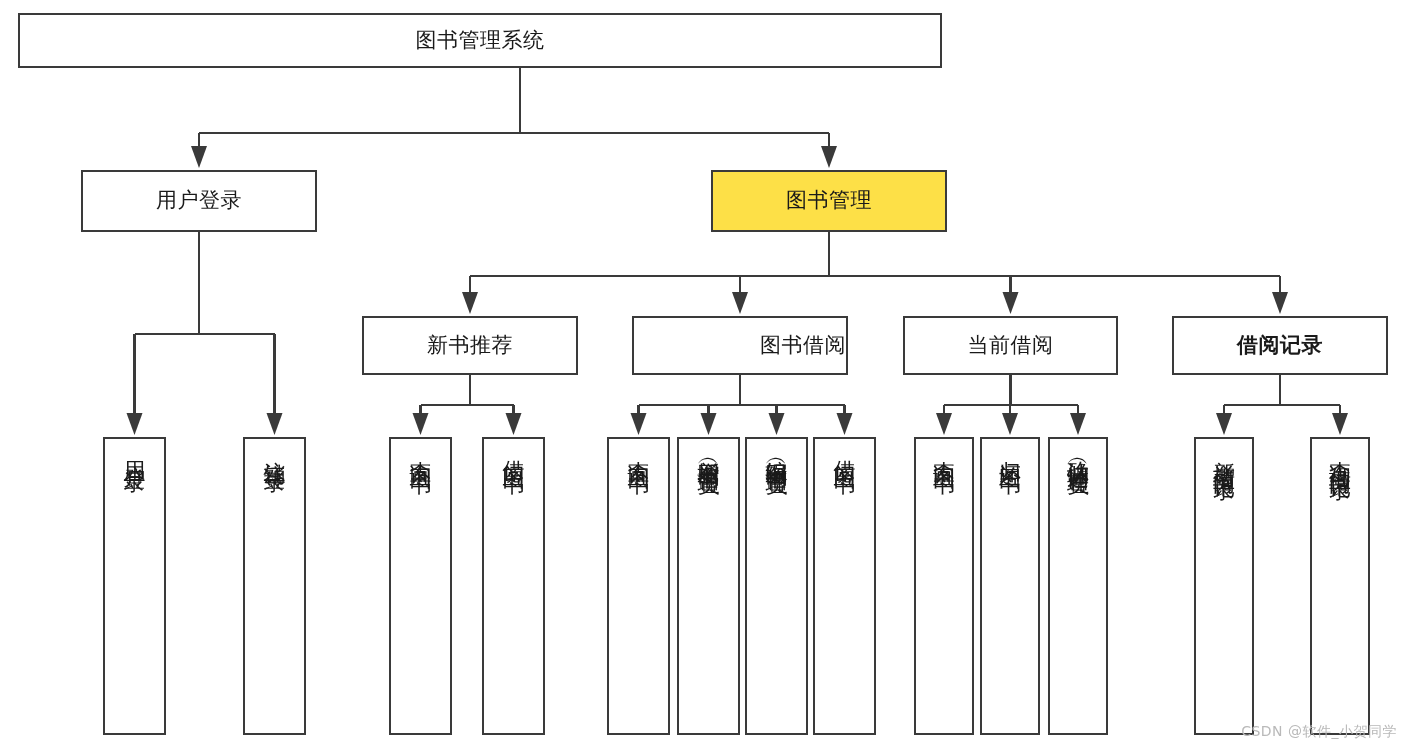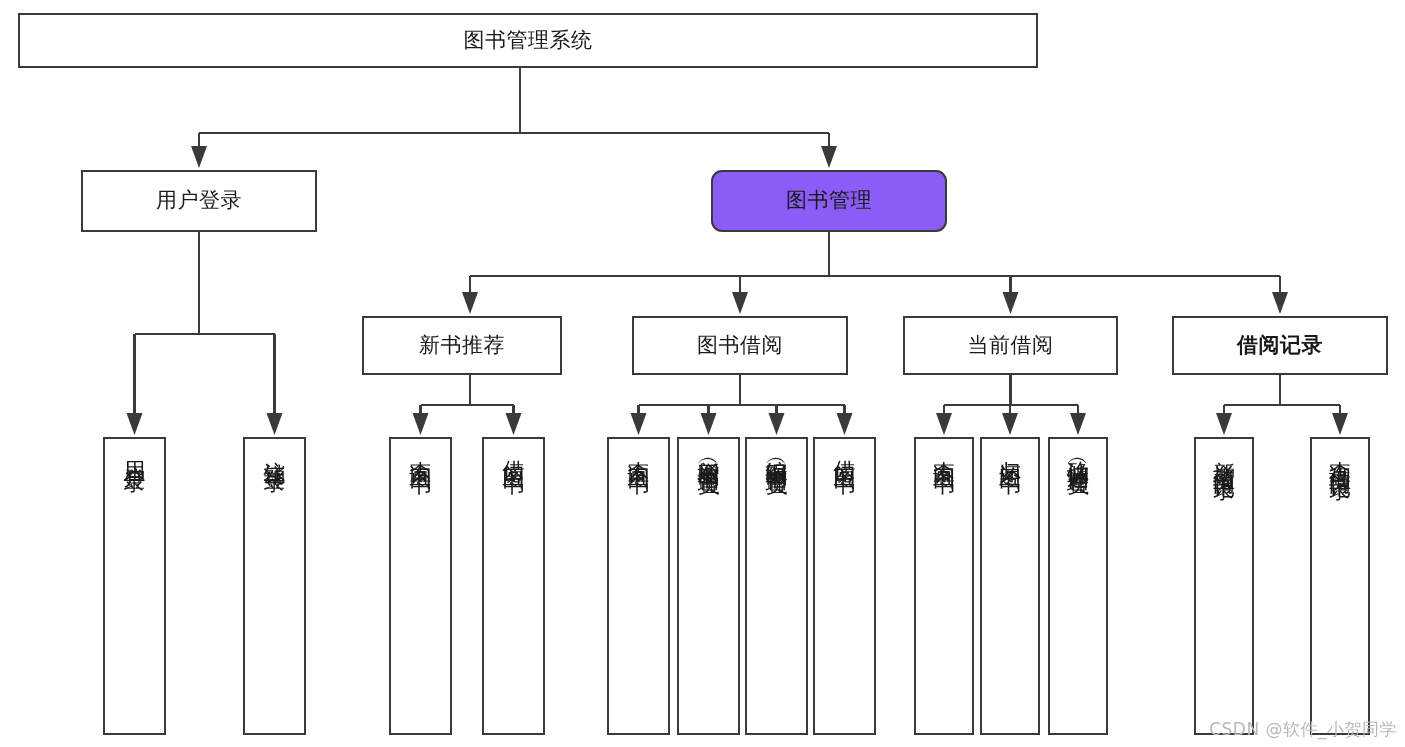--- a/index.html
+++ b/index.html
@@ -59,21 +59,21 @@
     margin: 0 auto;
   }
   .node.vert.tall .node-label {
     font-size: 22px;
     letter-spacing: 2px;
   }
   .watermark {
     position: absolute;
     right: 8px;
     bottom: 6px;
-    font-size: 17px;
+    font-size: 14px;
     color: #b9b9b9;
     letter-spacing: 0.5px;
     white-space: nowrap;
     font-family: "DejaVu Sans", "Liberation Sans", sans-serif;
   }
 </style>
 </head>
 <body>
 
 <div id="canvas">
@@ -125,33 +125,33 @@
       <line x1="1078" y1="405" x2="1078" y2="413" stroke="#3a3a3a" stroke-width="2.5" shape-rendering="crispEdges"></line>
       <polygon points="1070,413 1086,413 1078,435" fill="#3a3a3a"></polygon>
       <line x1="1280" y1="375" x2="1280" y2="405" stroke="#3a3a3a" stroke-width="2.5" shape-rendering="crispEdges"></line>
       <line x1="1224" y1="405" x2="1340" y2="405" stroke="#3a3a3a" stroke-width="2.5" shape-rendering="crispEdges"></line>
       <line x1="1224" y1="405" x2="1224" y2="413" stroke="#3a3a3a" stroke-width="2.5" shape-rendering="crispEdges"></line>
       <polygon points="1216,413 1232,413 1224,435" fill="#3a3a3a"></polygon>
       <line x1="1340" y1="405" x2="1340" y2="413" stroke="#3a3a3a" stroke-width="2.5" shape-rendering="crispEdges"></line>
       <polygon points="1332,413 1348,413 1340,435" fill="#3a3a3a"></polygon>
     </svg>
   <div id="nodes">
-      <div class="node horiz" style="left: 18px; top: 13px; width: 1020px; height: 55px; border-color: rgb(58, 58, 58); background: rgb(255, 255, 255);">
+      <div class="node horiz" style="left: 18px; top: 13px; width: 924px; height: 55px; border-color: rgb(58, 58, 58); background: rgb(255, 255, 255);">
         <span class="node-label" style="color: rgb(26, 26, 26);">图书管理系统</span>
       </div>
       <div class="node horiz" style="left: 81px; top: 170px; width: 236px; height: 62px; border-color: rgb(58, 58, 58); background: rgb(255, 255, 255);">
         <span class="node-label" style="color: rgb(26, 26, 26);">用户登录</span>
       </div>
-      <div class="node horiz" style="left: 711px; top: 170px; width: 236px; height: 62px; border-color: rgb(58, 58, 58); background: #8b5cf6; border-radius: 11px;">
+      <div class="node horiz" style="left: 711px; top: 170px; width: 236px; height: 62px; border-color: rgb(58, 58, 58); background: #fde047;">
         <span class="node-label" style="color: rgb(26, 26, 26);">图书管理</span>
       </div>
-      <div class="node horiz" style="left: 362px; top: 316px; width: 200px; height: 59px; border-color: rgb(58, 58, 58); background: rgb(255, 255, 255);">
+      <div class="node horiz" style="left: 362px; top: 316px; width: 216px; height: 59px; border-color: rgb(58, 58, 58); background: rgb(255, 255, 255);">
         <span class="node-label" style="color: rgb(26, 26, 26);">新书推荐</span>
       </div>
-      <div class="node horiz" style="left: 632px; top: 316px; width: 216px; height: 59px; border-color: rgb(58, 58, 58); background: rgb(255, 255, 255);">
+      <div class="node horiz" style="left: 632px; top: 316px; width: 216px; height: 59px; border-color: rgb(58, 58, 58); background: rgb(255, 255, 255); justify-content: flex-end;">
         <span class="node-label" style="color: rgb(26, 26, 26);">图书借阅</span>
       </div>
       <div class="node horiz" style="left: 903px; top: 316px; width: 215px; height: 59px; border-color: rgb(58, 58, 58); background: rgb(255, 255, 255);">
         <span class="node-label" style="color: rgb(26, 26, 26); text-align: center;">当前借阅</span>
       </div>
       <div class="node horiz" style="left: 1172px; top: 316px; width: 216px; height: 59px; border-color: rgb(58, 58, 58); background: rgb(255, 255, 255);">
         <span class="node-label" style="color: rgb(26, 26, 26); font-weight: bold;">借阅记录</span>
       </div>
       <div class="node vert" style="left: 103px; top: 437px; width: 63px; height: 298px; border-color: rgb(58, 58, 58); background: rgb(255, 255, 255);">
         <span class="node-label" style="color: rgb(26, 26, 26);">用户登录</span>

